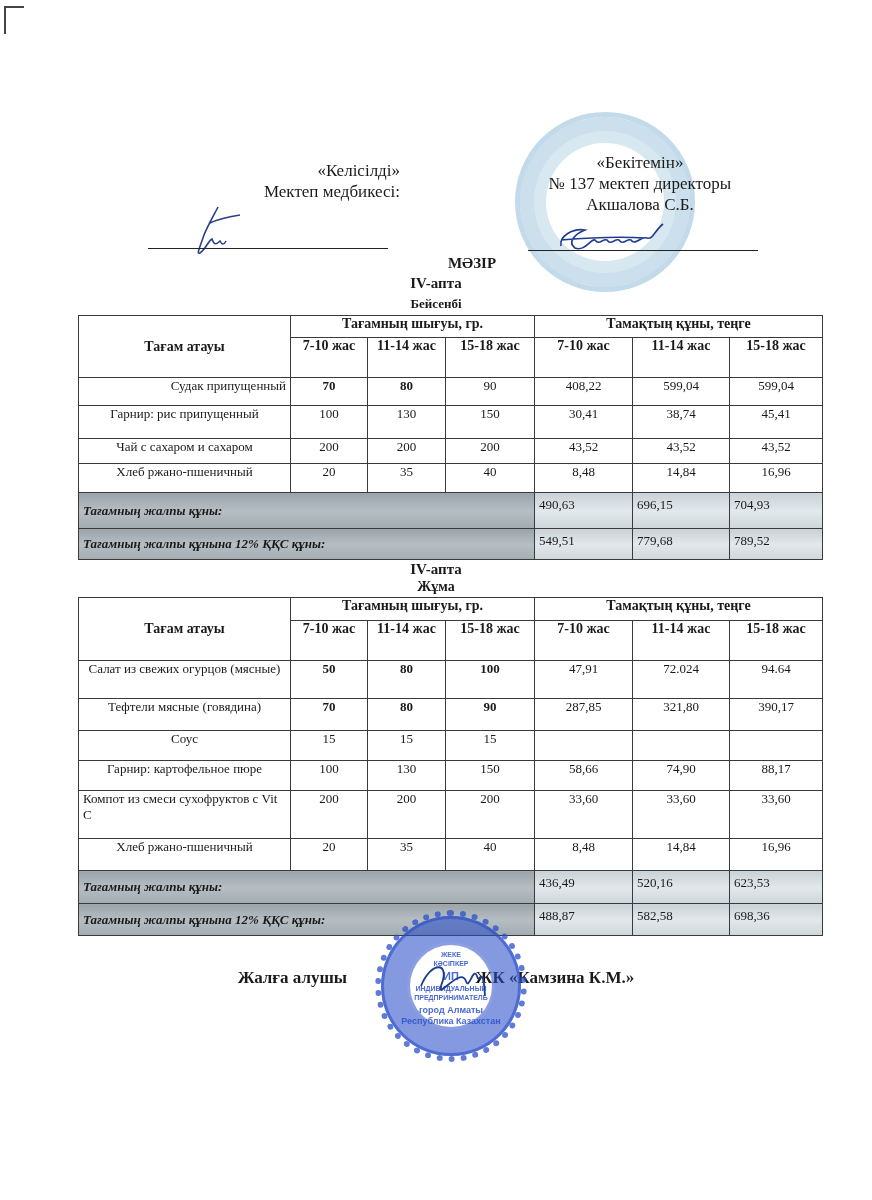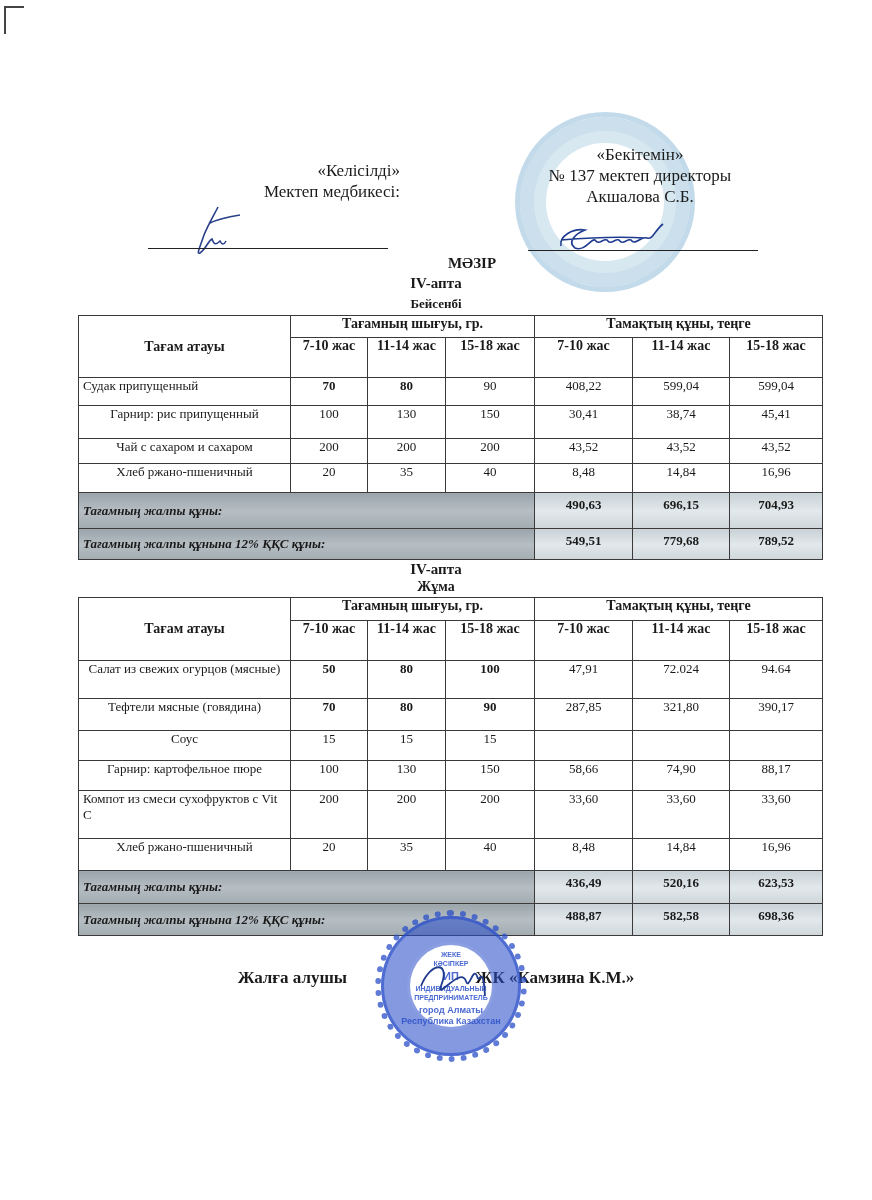--- a/index.html
+++ b/index.html
@@ -16,21 +16,21 @@
   .title { position: absolute; left: 0; width: 872px; text-align: center;
     font-weight: bold; font-size: 15px; }
   table.menu { position: absolute; left: 78px; border-collapse: collapse; table-layout: fixed; }
   table.menu td, table.menu th { border: 1px solid #3a3a3a; padding: 0 4px; font-size: 13px;
     vertical-align: top; overflow: hidden; }
   table.menu th { font-weight: bold; font-size: 14px; }
   .c { text-align: center; }
   .b { font-weight: bold; }
   .total-label { font-style: italic; font-weight: bold; font-size: 15px; text-align: left;
     background: linear-gradient(180deg, #9aa4aa 0%, #b6bec3 50%, #a2acb1 100%); vertical-align: middle !important; margin-top: 44px; }
-  .total-val { font-weight: bold; text-align: center; font-size: 13px;
+  .total-val { font-weight: normal; text-align: left; font-size: 13px;
     background: linear-gradient(180deg, #c9d2d7 0%, #e2e8eb 50%, #cfd7db 100%); vertical-align: top; padding-top: 4px !important; }
   .stamp { position: absolute; border-radius: 50%; }
   .footer { position: absolute; left: 0; width: 872px; text-align: center; top: 968px;
     font-weight: bold; font-size: 17px; }
 </style>
 </head>
 <body>
 
 <div class="corner"></div>
 
@@ -38,21 +38,21 @@
   <div>«Келісілді»</div>
   <div>Мектеп  медбикесі:</div>
 </div>
 <svg class="abs" style="left:190px; top:205px;" width="60" height="55">
   <path d="M28 2 C24 10 18 20 14 30 C10 42 6 50 10 48 C16 44 18 36 22 34 C24 40 26 40 30 36 C32 40 34 40 36 36 M20 18 C28 14 38 12 50 10" stroke="#2a3f8a" stroke-width="1.6" fill="none"></path>
 </svg>
 <div class="sig-line" style="left:148px; top:248px; width:240px;"></div>
 
 <div class="stamp" style="left:515px; top:112px; width:170px; height:170px; border:5px solid rgba(143,188,216,0.55); box-shadow: inset 0 0 0 14px rgba(143,188,216,0.18), inset 0 0 0 22px rgba(255,255,255,0), inset 0 0 0 26px rgba(143,188,216,0.35);"></div>
 
-<div class="hdr-block" style="left:520px; top:144px; width:240px;">
+<div class="hdr-block" style="left:520px; top:152px; width:240px;">
   <div>«Бекітемін»</div>
   <div>№ 137 мектеп директоры</div>
   <div>Акшалова С.Б.</div>
 </div>
 <svg class="abs" style="left:555px; top:218px;" width="140" height="40">
   <path d="M6 28 C4 18 18 10 30 12 C20 16 12 24 20 30 C30 34 36 20 40 22 C44 28 48 20 52 22 C56 28 60 20 64 22 C68 28 72 20 76 22 C80 28 86 18 92 20 C98 22 100 12 108 6 M6 22 C30 20 60 18 90 20" stroke="#1f3b8f" stroke-width="1.6" fill="none"></path>
 </svg>
 <div class="sig-line" style="left:528px; top:250px; width:230px;"></div>
 
 <div class="title" style="top:255px; font-size:15px;padding-left:36px;">МӘЗІР</div>
@@ -77,21 +77,21 @@
   </tr>
   <tr style="height:40px;">
     <th class="c">7-10 жас</th>
     <th class="c">11-14 жас</th>
     <th class="c">15-18 жас</th>
     <th class="c">7-10 жас</th>
     <th class="c">11-14 жас</th>
     <th class="c">15-18 жас</th>
   </tr>
   <tr style="height:28px;">
-    <td style="text-align:left;">Судак припущенный</td>
+    <td style="text-align:right;">Судак припущенный</td>
     <td class="c b">70</td>
     <td class="c b">80</td>
     <td class="c">90</td>
     <td class="c">408,22</td>
     <td class="c">599,04</td>
     <td class="c">599,04</td>
   </tr>
   <tr style="height:33px;">
     <td class="c">Гарнир: рис припущенный</td>
     <td class="c">100</td>

